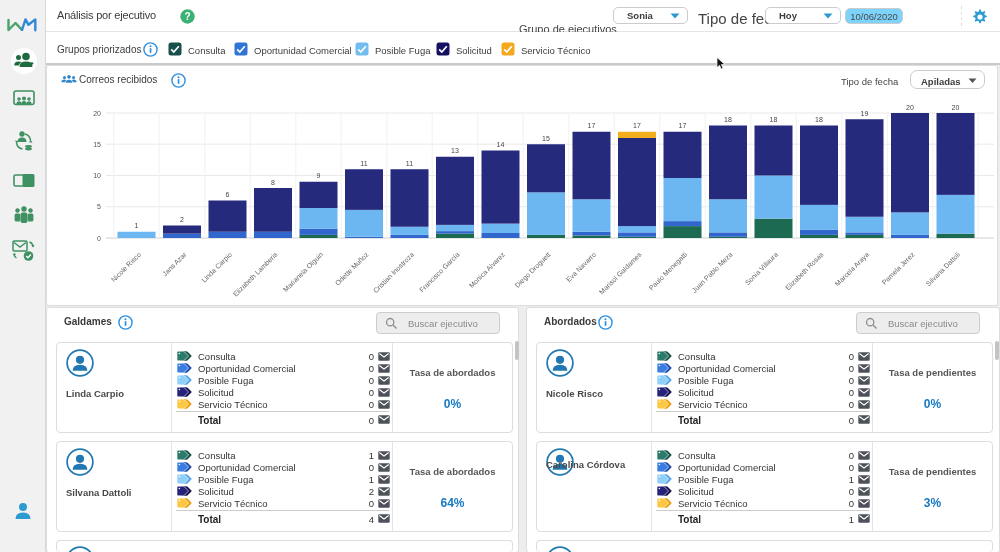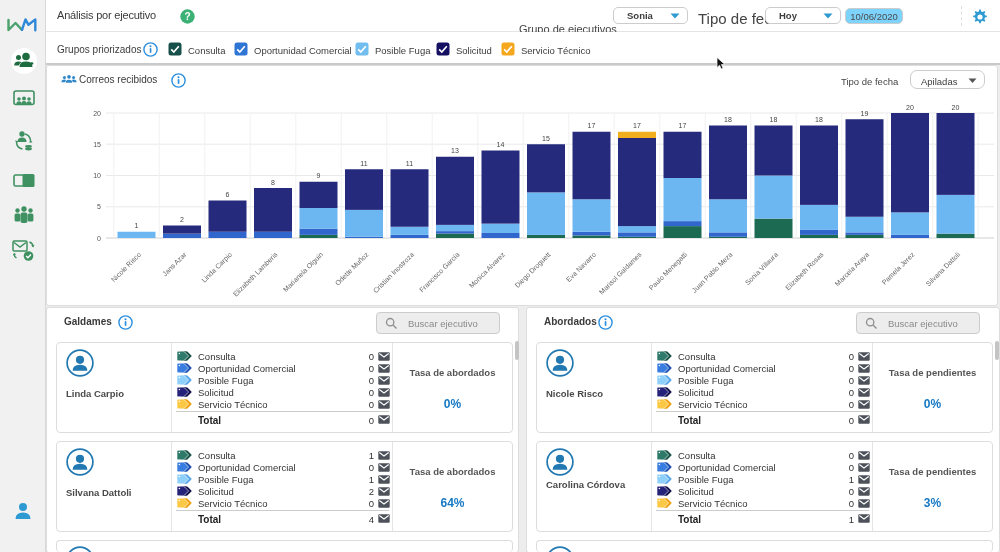--- a/index.html
+++ b/index.html
@@ -147,21 +147,21 @@
     </g>
   </svg>
 <div class="abs" style="left:79px;top:74px;font-size:10px;font-weight:normal;color:#3a3a3a">Correos recibidos</div>
 <svg class="abs" style="left:171px;top:73px" width="15" height="15" viewBox="0 0 15 15">
 <circle cx="7.5" cy="7.5" r="6.6" fill="#fff" stroke="#2b8fe0" stroke-width="1.4"></circle>
 <circle cx="7.5" cy="4.2" r="1.05" fill="#2b8fe0"></circle>
     <rect x="6.7" y="6" width="1.7" height="5" rx="0.8" fill="#2b8fe0"></rect>
   </svg>
 <div class="abs" style="left:841px;top:76px;font-size:9.5px;color:#444">Tipo de fecha</div>
 <div class="abs" style="left:910px;top:70px;width:75px;height:19px;background:#fff;border:1px solid #ccc;border-radius:7px"></div>
-<div class="abs" style="left:921px;top:76px;font-size:9.5px;font-weight:normal;color:#3c3c3c">Apiladas</div>
+<div class="abs" style="left:921px;top:76px;font-size:9.5px;font-weight:bold;color:#3c3c3c">Apiladas</div>
 <svg class="abs" style="left:968px;top:78px" width="9" height="5" viewBox="0 0 9 5">
     <path d="M0.5 0.5 h8 l-4 4.5 z" fill="#555"></path>
   </svg>
 <svg class="abs" style="left:46px;top:65px" width="952" height="241" viewBox="0 0 952 241">
     <line x1="60" y1="48.0" x2="948" y2="48.0" stroke="#e9e9e9" stroke-width="1"></line>
     <text x="55" y="50.5" font-size="7" fill="#555" text-anchor="end" font-family="Liberation Sans">20</text>
     <line x1="60" y1="79.2" x2="948" y2="79.2" stroke="#e9e9e9" stroke-width="1"></line>
     <text x="55" y="81.8" font-size="7" fill="#555" text-anchor="end" font-family="Liberation Sans">15</text>
     <line x1="60" y1="110.5" x2="948" y2="110.5" stroke="#e9e9e9" stroke-width="1"></line>
     <text x="55" y="113.0" font-size="7" fill="#555" text-anchor="end" font-family="Liberation Sans">10</text>
@@ -542,21 +542,21 @@
 <div class="abs blur" style="left:876px;top:367px;width:113px;text-align:center;font-size:9.5px;font-weight:bold;color:#555">Tasa de pendientes</div>
 <div class="abs" style="left:876px;top:397px;width:113px;text-align:center;font-size:12px;font-weight:bold;color:#1779c4">0%</div>
 <div class="abs card" style="left:536px;top:441px;width:457px;height:91px"></div>
 <div class="abs" style="left:651px;top:442px;width:1px;height:89px;background:#e4e4e4"></div>
 <div class="abs" style="left:872px;top:442px;width:1px;height:89px;background:#e4e4e4"></div>
 <svg class="abs" style="left:546px;top:448px" width="28" height="28" viewBox="0 0 28 28">
 <circle cx="14" cy="14" r="12.9" fill="#fff" stroke="#2279b2" stroke-width="1.7"></circle>
 <circle cx="14" cy="10.8" r="4.1" fill="#2279b2"></circle>
 <path d="M6.6 21.8 q0-6 7.4-6 q7.4 0 7.4 6 z" fill="#2279b2"></path>
   </svg>
-<div class="abs blur" style="left:546px;top:479px;width:100px;font-size:9.5px;font-weight:bold;color:#4a4a4a">Carolina Córdova</div>
+<div class="abs blur" style="left:546px;top:459px;width:100px;font-size:9.5px;font-weight:bold;color:#4a4a4a">Carolina Córdova</div>
 <svg class="abs" style="left:656px;top:448.5px" width="16" height="12" viewBox="0 0 16 12">
 <path transform="translate(3.2,0)" d="M2.2 1.2 L7 1.2 Q7.8 1.2 8.4 1.8 L12.2 5.6 Q12.6 6 12.2 6.4 L8.4 10.2 Q7.8 10.8 7 10.8 L2.2 10.8 Q1 10.8 1 9.6 L1 2.4 Q1 1.2 2.2 1.2 Z" fill="#1c544a"></path>
 <path d="M2.2 1.2 L7 1.2 Q7.8 1.2 8.4 1.8 L12.2 5.6 Q12.6 6 12.2 6.4 L8.4 10.2 Q7.8 10.8 7 10.8 L2.2 10.8 Q1 10.8 1 9.6 L1 2.4 Q1 1.2 2.2 1.2 Z" fill="#2d7a6a" stroke="#fff" stroke-width="0.6"></path>
 <circle cx="3.4" cy="3.5" r="0.8" fill="#fff"></circle>
   </svg>
 <div class="abs" style="left:678px;top:450.0px;font-size:9.5px;color:#333">Consulta</div>
 <div class="abs" style="left:824px;top:450.0px;width:30px;text-align:right;font-size:9.5px;color:#333">0</div>
 <svg class="abs" style="left:858px;top:450.5px" width="12" height="9" viewBox="0 0 12 9">
 <rect x="0.3" y="0.3" width="11.4" height="8.4" rx="1" fill="#4d525a"></rect>
 <path d="M1.3 1.5 L6 5 L10.7 1.5" fill="none" stroke="#fff" stroke-width="1.1"></path>

